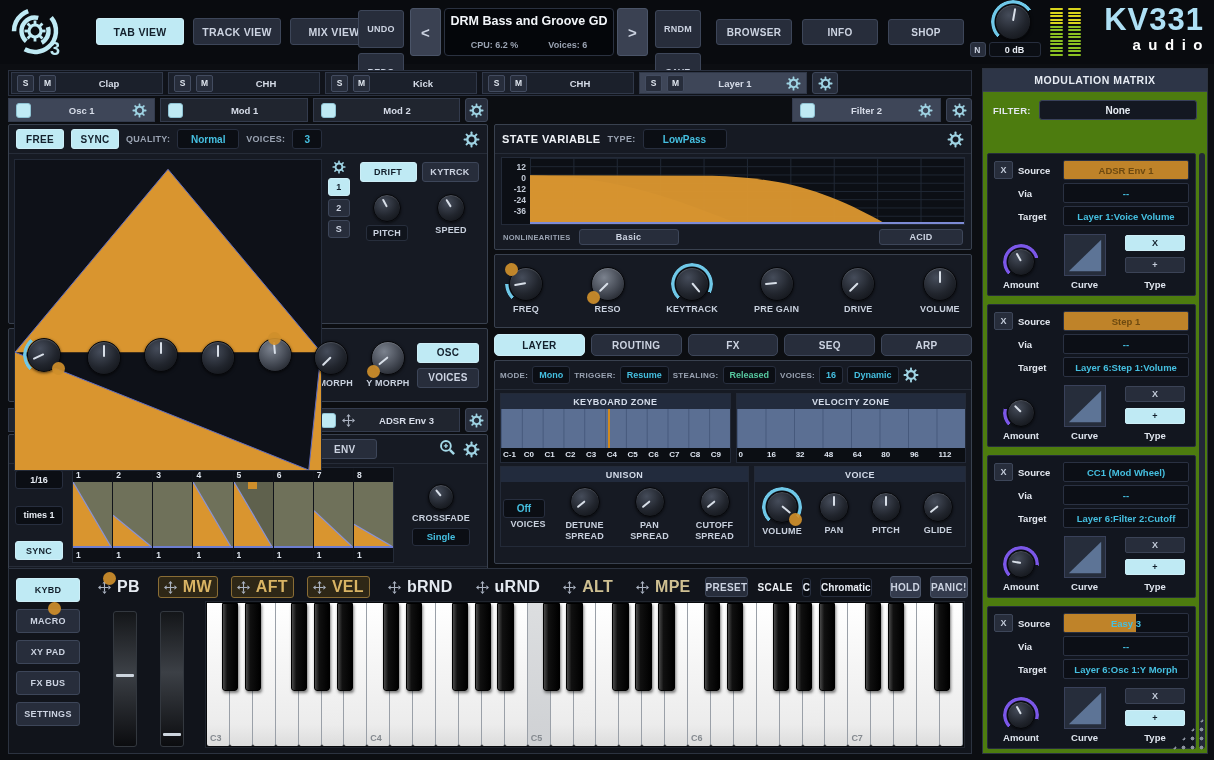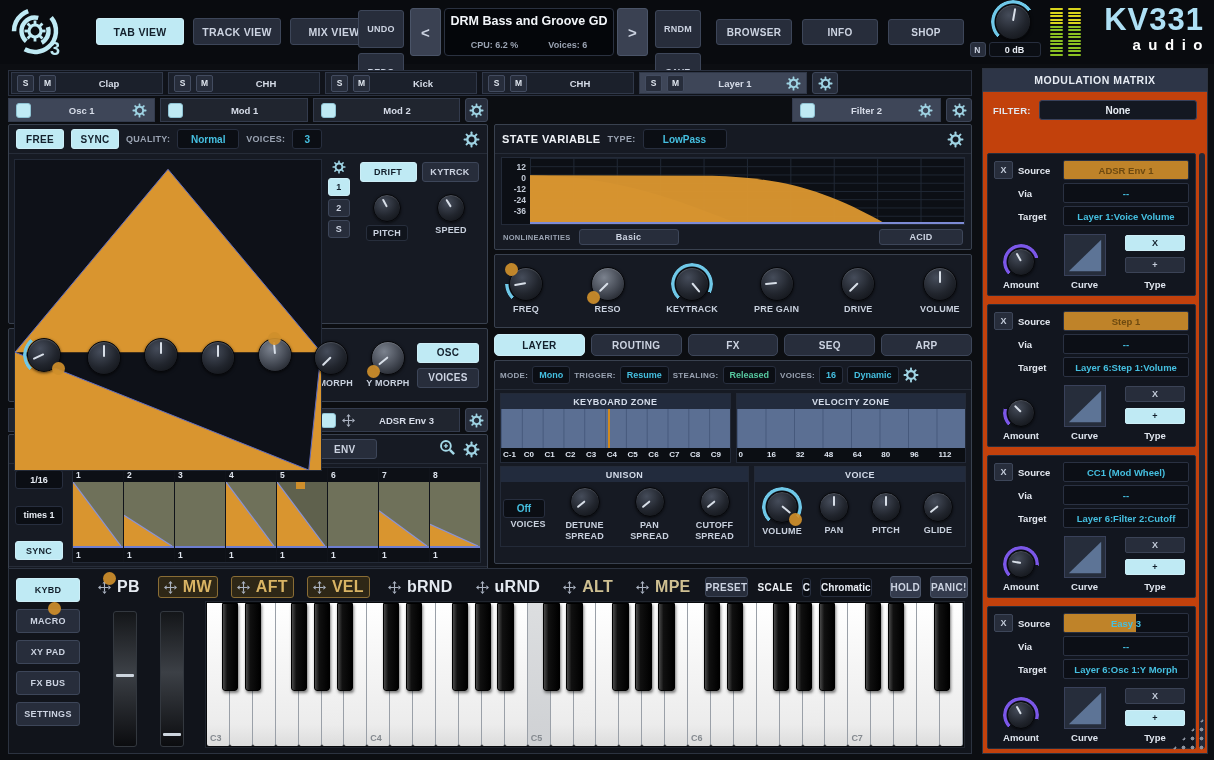--- a/index.html
+++ b/index.html
@@ -154,21 +154,21 @@
   .holdbtn{background:#343b4d;border-color:#4a5468;width:52px;height:22px}
   .wheel{position:absolute;top:42px;width:22px;height:134px;background:linear-gradient(180deg,#141619,#3c4046 45%,#0b0c0f);border:1px solid #33383f;border-radius:3px}
   .wline{position:absolute;left:2px;right:2px;height:3px;background:#cdd5de;border-radius:1px}
   #wheelPB{left:104px}#wheelMW{left:151px}
   #piano{position:absolute;left:196px;top:32px;width:760px;height:147px;background:#07090c;border:1px solid #20252e;display:flex;padding:1px;box-sizing:border-box}
   .wk{flex:1;background:linear-gradient(#ffffff,#ececec 85%,#dcdcdc);border-right:1px solid #9aa0a8;position:relative;border-radius:0 0 2px 2px}
   .wk.pressed{background:linear-gradient(#dcdee0,#cfd1d4)}
   .wklabel{position:absolute;bottom:3px;left:3px;font-size:9px;color:#84898f;font-weight:bold}
   .bk{position:absolute;top:1px;height:59%;background:linear-gradient(90deg,#4a4a4a,#101010 30%,#000);border:1px solid #000;border-radius:0 0 3px 3px;box-shadow:1px 2px 3px rgba(0,0,0,.5);z-index:2}
   
-  #modpanel{position:absolute;left:982px;top:68px;width:226px;height:686px;background:#c2410c;border:1px solid #2c3340;box-sizing:border-box}
+  #modpanel{position:absolute;left:982px;top:68px;width:226px;height:686px;background:#4d7c0f;border:1px solid #2c3340;box-sizing:border-box}
   .mmhead{height:22px;background:#2d3547;display:flex;align-items:center;justify-content:center;font-size:10.5px;font-weight:bold;color:#e6ebf3;letter-spacing:.5px;border-bottom:1px solid #3a4254}
   .mmfilter{height:36px;display:flex;align-items:center;gap:8px;padding:0 10px}
   .mmfilter .lbl{font-size:9.5px;color:#e2e7ef}
   .mmfilter .val{flex:1;height:20px;color:#e8edf4;background:#141821;border-color:#39415a}
   #modslots{position:absolute;left:4px;right:11px;top:84px;bottom:4px;display:flex;flex-direction:column;gap:8px}
   .mslot{flex:1;background:#12161f;border:1px solid #262d3b;border-radius:2px;padding:6px 6px 4px;display:flex;flex-direction:column;box-sizing:border-box}
   .mrow{display:flex;align-items:center;gap:5px;height:20px;margin-bottom:3px}
   .mleft{width:19px;flex:none;display:flex}
   .xbtn{width:18px;height:16px;background:#272d3b;border:1px solid #3d4659;border-radius:2px;color:#c4ccda;font-size:9px;font-weight:bold;display:flex;align-items:center;justify-content:center}
   .mlab{width:40px;flex:none;font-size:9.5px;font-weight:bold;color:#e2e7ef}
@@ -667,20 +667,31 @@
               <div class="stephead">8</div>
               <div class="stepbody">
                 <svg width="100%" height="100%" viewBox="0 0 100 100" preserveAspectRatio="none">
                   <polygon points="0,66 96,100 0,100" fill="#d9952f"></polygon>
                   <polyline points="0,66 96,100" stroke="#8893d8" stroke-width="1.2" fill="none" vector-effect="non-scaling-stroke"></polyline>
                 </svg>
               </div>
               <div class="stepfoot">1</div>
             </div>
           </div>
+        <div class="seqright">
+          <div class="krow">
+              <div class="kcell">
+                <div class="knob" style="width: 24px; height: 24px;">
+                  <div class="ptr" style="transform: rotate(-40deg);"></div>
+                </div>
+                <div class="klabel">CROSSFADE</div>
+              </div>
+            </div>
+          <div class="val">Single</div>
+        </div>
       </div>
       <div class="envknobs">
         <div class="krow grow">
             <div class="kcell">
               <div class="knob" style="width: 32px; height: 32px;">
                 <div class="arcring" style="background: conic-gradient(from 225deg, rgb(111, 200, 232) 245deg, rgba(0, 0, 0, 0) 245deg);"></div>
                 <div class="ptr" style="transform: rotate(125deg);"></div>
                 <div class="dotb dot-br"></div>
               </div>
               <div class="klabel">SPEED</div>

